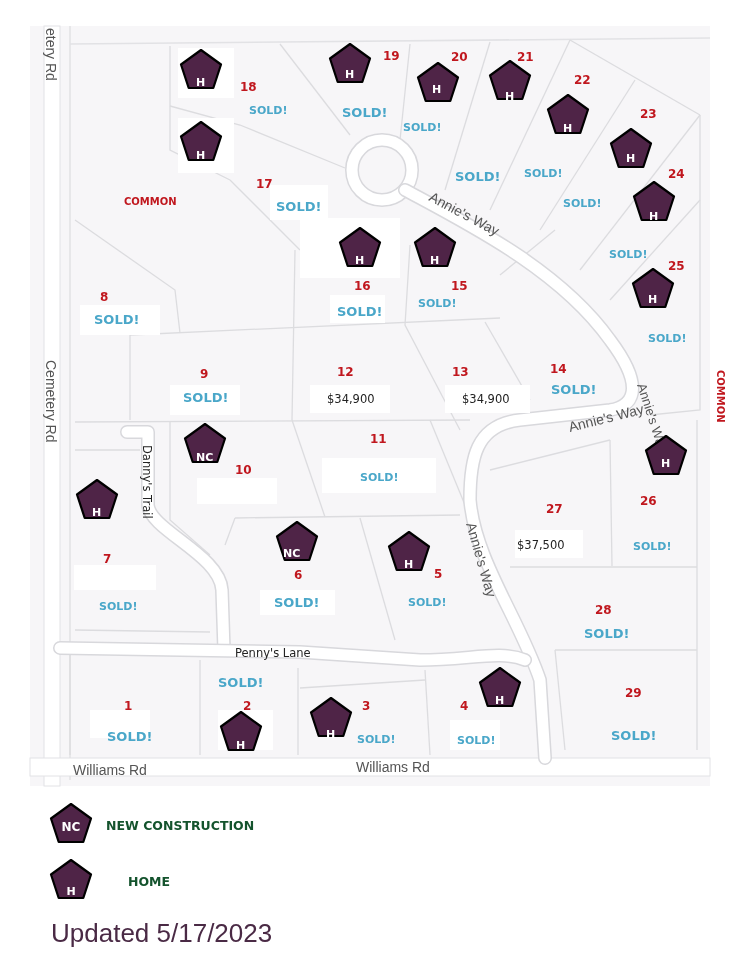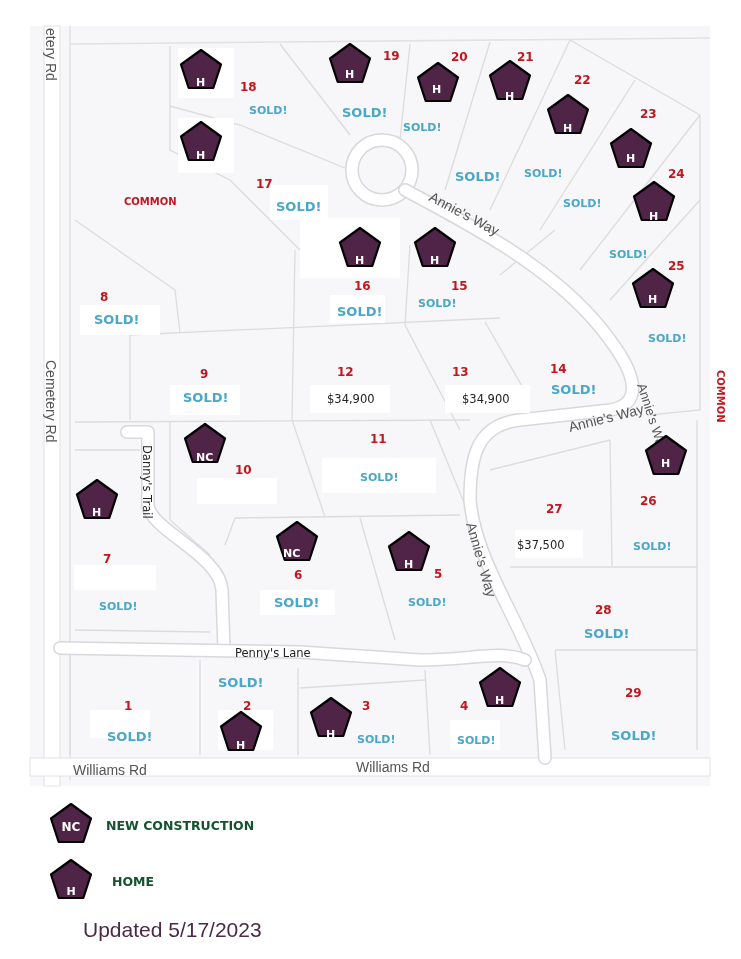--- a/index.html
+++ b/index.html
@@ -15,21 +15,21 @@
   .marker-text { font-family: "DejaVu Sans", sans-serif; font-weight: bold; font-size: 11px; fill: #ffffff; }
   .lot-line { stroke: #dcdcdf; stroke-width: 1.3; fill: none; }
   .road { stroke: #d8d8dc; stroke-width: 14; fill: none; stroke-linecap: round; stroke-linejoin: round; }
   .road-in { stroke: #ffffff; stroke-width: 11; fill: none; stroke-linecap: round; stroke-linejoin: round; }
   .whitebox { fill: #ffffff; }
 
   #legend { position: absolute; left: 48px; top: 800px; width: 400px; height: 110px; }
   .legend-row { position: absolute; left: 0; display: flex; align-items: center; }
   .legend-icon { width: 46px; height: 46px; }
   .legend-label { font-family: "DejaVu Sans", sans-serif; font-weight: bold; font-size: 12.5px; color: #14532d; margin-left: 12px; }
-  #updated { position: absolute; left: 51px; top: 918px; font-family: "Liberation Sans", sans-serif; font-size: 21px; color: #4a2a45; margin-left: 32px; }
+  #updated { position: absolute; left: 51px; top: 918px; font-family: "Liberation Sans", sans-serif; font-size: 26px; color: #4a2a45; }
 </style>
 </head>
 <body>
 
 <svg id="map" viewBox="0 0 741 800" xmlns="http://www.w3.org/2000/svg">
   <defs>
     <symbol id="pent" viewBox="-23 -23 46 46">
       <polygon points="0,-21 20,-6.5 12.3,17 -12.3,17 -20,-6.5" fill="#4f2447" stroke="#000" stroke-width="2.2" stroke-linejoin="round"></polygon>
     </symbol>
   </defs>
@@ -295,17 +295,17 @@
       <polygon points="0,-21 20,-6.5 12.3,17 -12.3,17 -20,-6.5" fill="#4f2447" stroke="#000" stroke-width="2.2" stroke-linejoin="round"></polygon>
       <text x="0" y="6" text-anchor="middle" style="font-family:'DejaVu Sans',sans-serif;font-weight:bold;font-size:12px;fill:#fff">NC</text>
     </svg>
     <span class="legend-label">NEW CONSTRUCTION</span>
   </div>
   <div class="legend-row" style="top:58px">
     <svg class="legend-icon" viewBox="-23 -23 46 46">
       <polygon points="0,-21 20,-6.5 12.3,17 -12.3,17 -20,-6.5" fill="#4f2447" stroke="#000" stroke-width="2.2" stroke-linejoin="round"></polygon>
       <text x="0" y="14" text-anchor="middle" style="font-family:'DejaVu Sans',sans-serif;font-weight:bold;font-size:11px;fill:#fff">H</text>
     </svg>
-    <span class="legend-label" style="margin-left:18px">HOME</span>
+    <span class="legend-label" style="margin-left:34px">HOME</span>
   </div>
 </div>
 
 <div id="updated">Updated 5/17/2023</div>
 
 </body></html>

